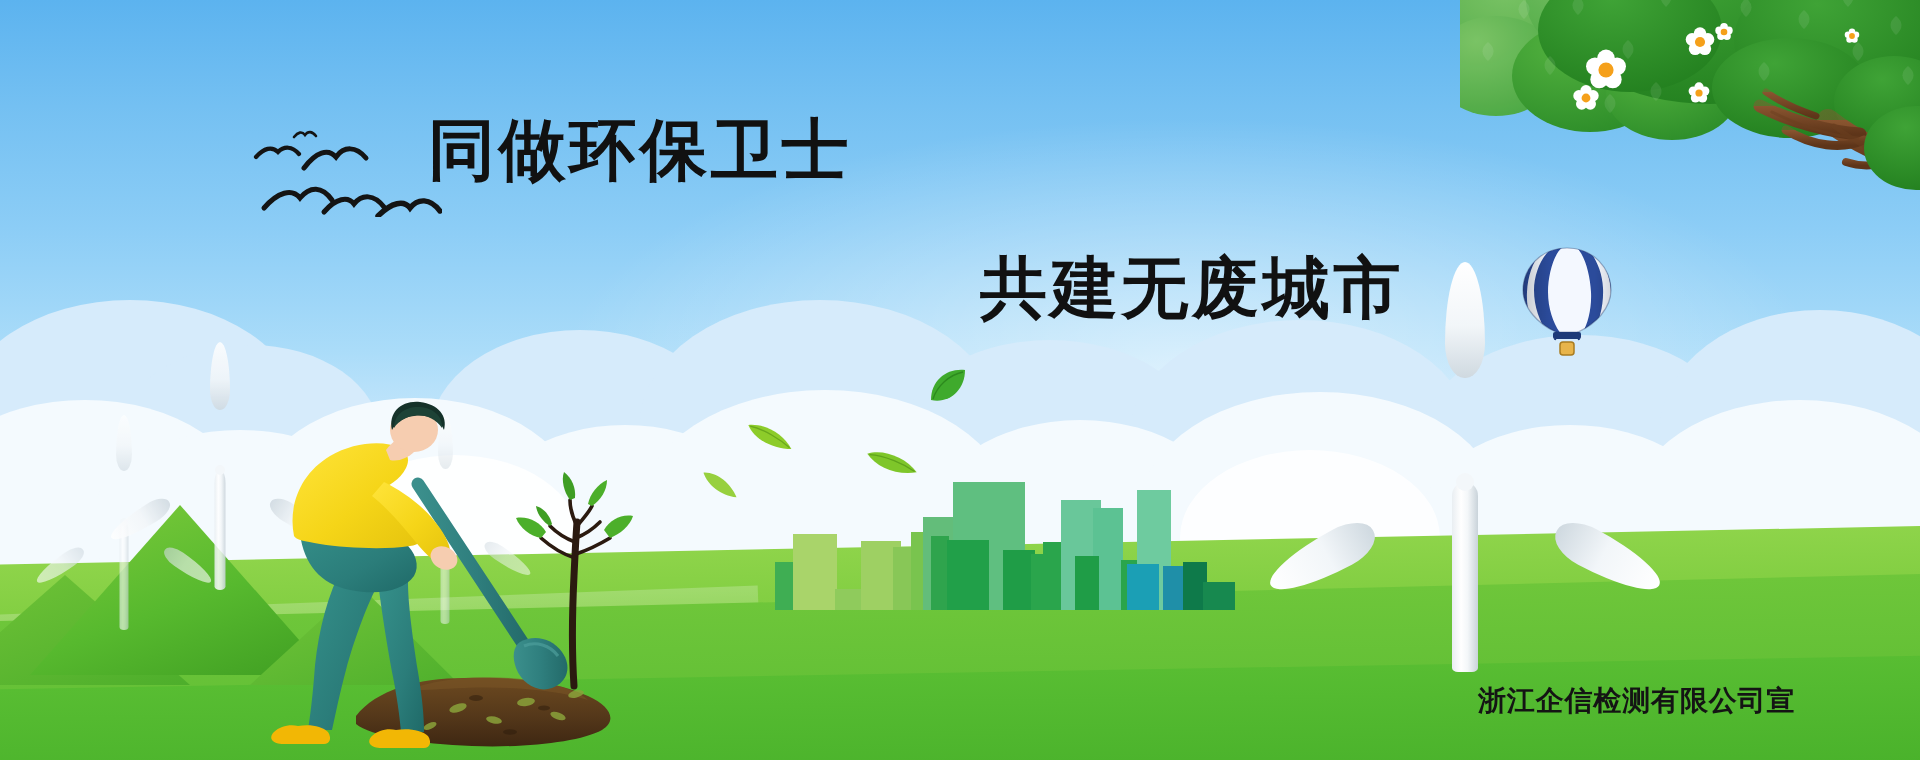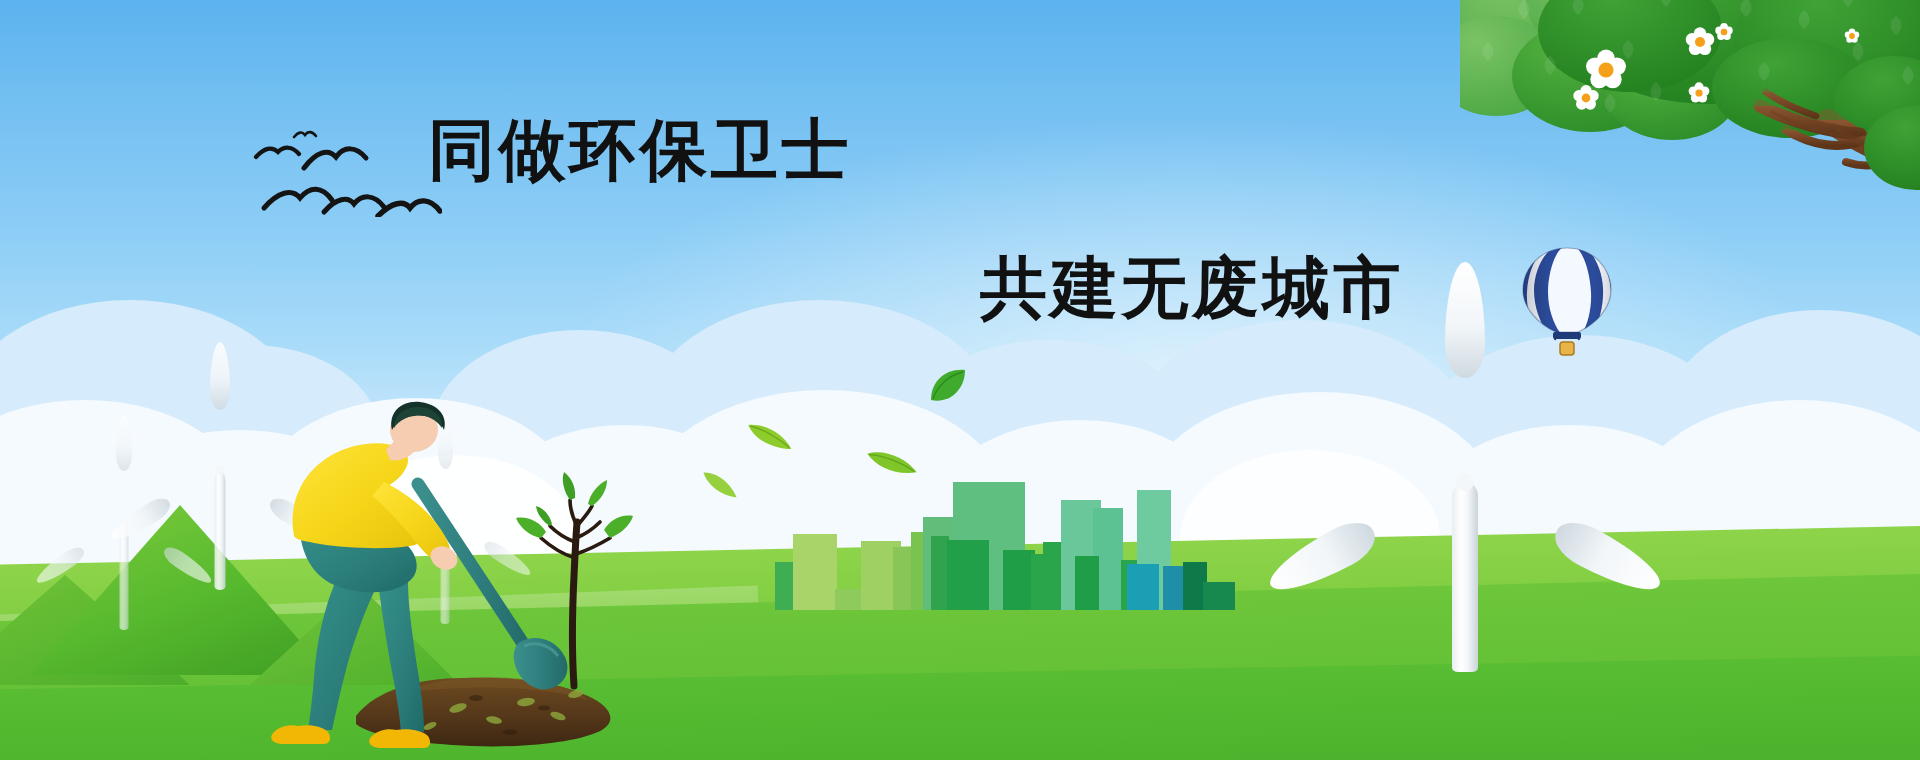--- a/index.html
+++ b/index.html
@@ -565,14 +565,15 @@
         <path d="M40 340 C32 338, 22 340, 16 346 C10 352, 14 358, 26 358 L66 358 C72 358, 74 352, 70 346 C64 340, 52 338, 40 340 Z" fill="#f2b705"></path>
         <path d="M138 344 C130 342, 120 344, 114 350 C108 356, 112 362, 124 362 L166 362 C172 362, 174 356, 170 350 C164 344, 150 342, 138 344 Z" fill="#f2b705"></path>
       </g>
     </svg>
   </div>
 
   <div class="headline" id="headline-2">共建无废城市</div>
 
   <div class="headline" id="headline-1">同做环保卫士</div>
 
+  <div id="credit">浙江企信检测有限公司宣</div>
 
 </div>
 
 </body></html>

